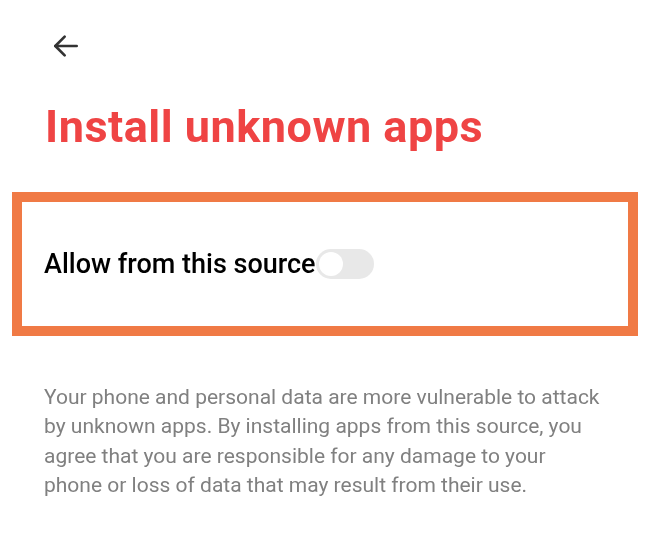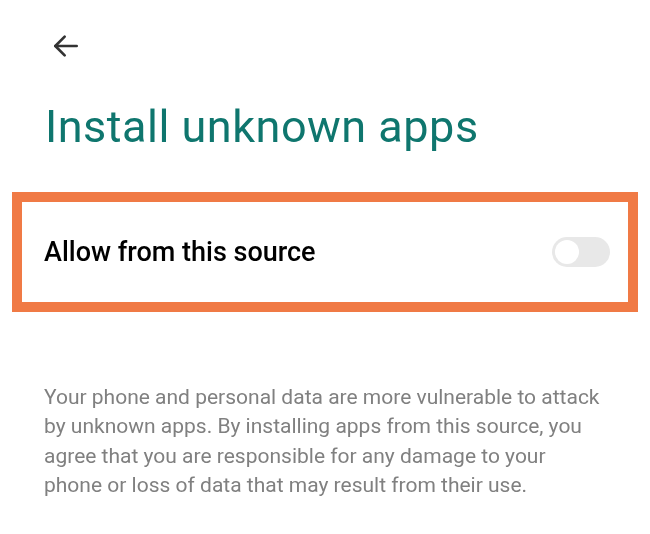--- a/index.html
+++ b/index.html
@@ -27,35 +27,35 @@
     }
     .back-button svg {
       width: 32px;
       height: 32px;
     }
     .page-title {
       position: absolute;
       top: 100px;
       left: 45px;
       font-size: 45px;
-      font-weight: 400;
-      color: #0f766e;
+      font-weight: 700;
+      color: #ef4444;
       letter-spacing: 0.5px;
     }
     .highlight-box {
       position: absolute;
       top: 192px;
       left: 12px;
       width: 626px;
-      height: 120px;
+      height: 144px;
       border: 10px solid #f07a45;
       background: #ffffff;
       display: flex;
       align-items: center;
-      justify-content: space-between;
+      justify-content: flex-start;
       padding: 0 18px 0 22px;
     }
     .toggle-label {
       font-size: 27px;
       font-weight: 500;
       color: #000000;
     }
     .toggle-switch {
       width: 58px;
       height: 30px;

